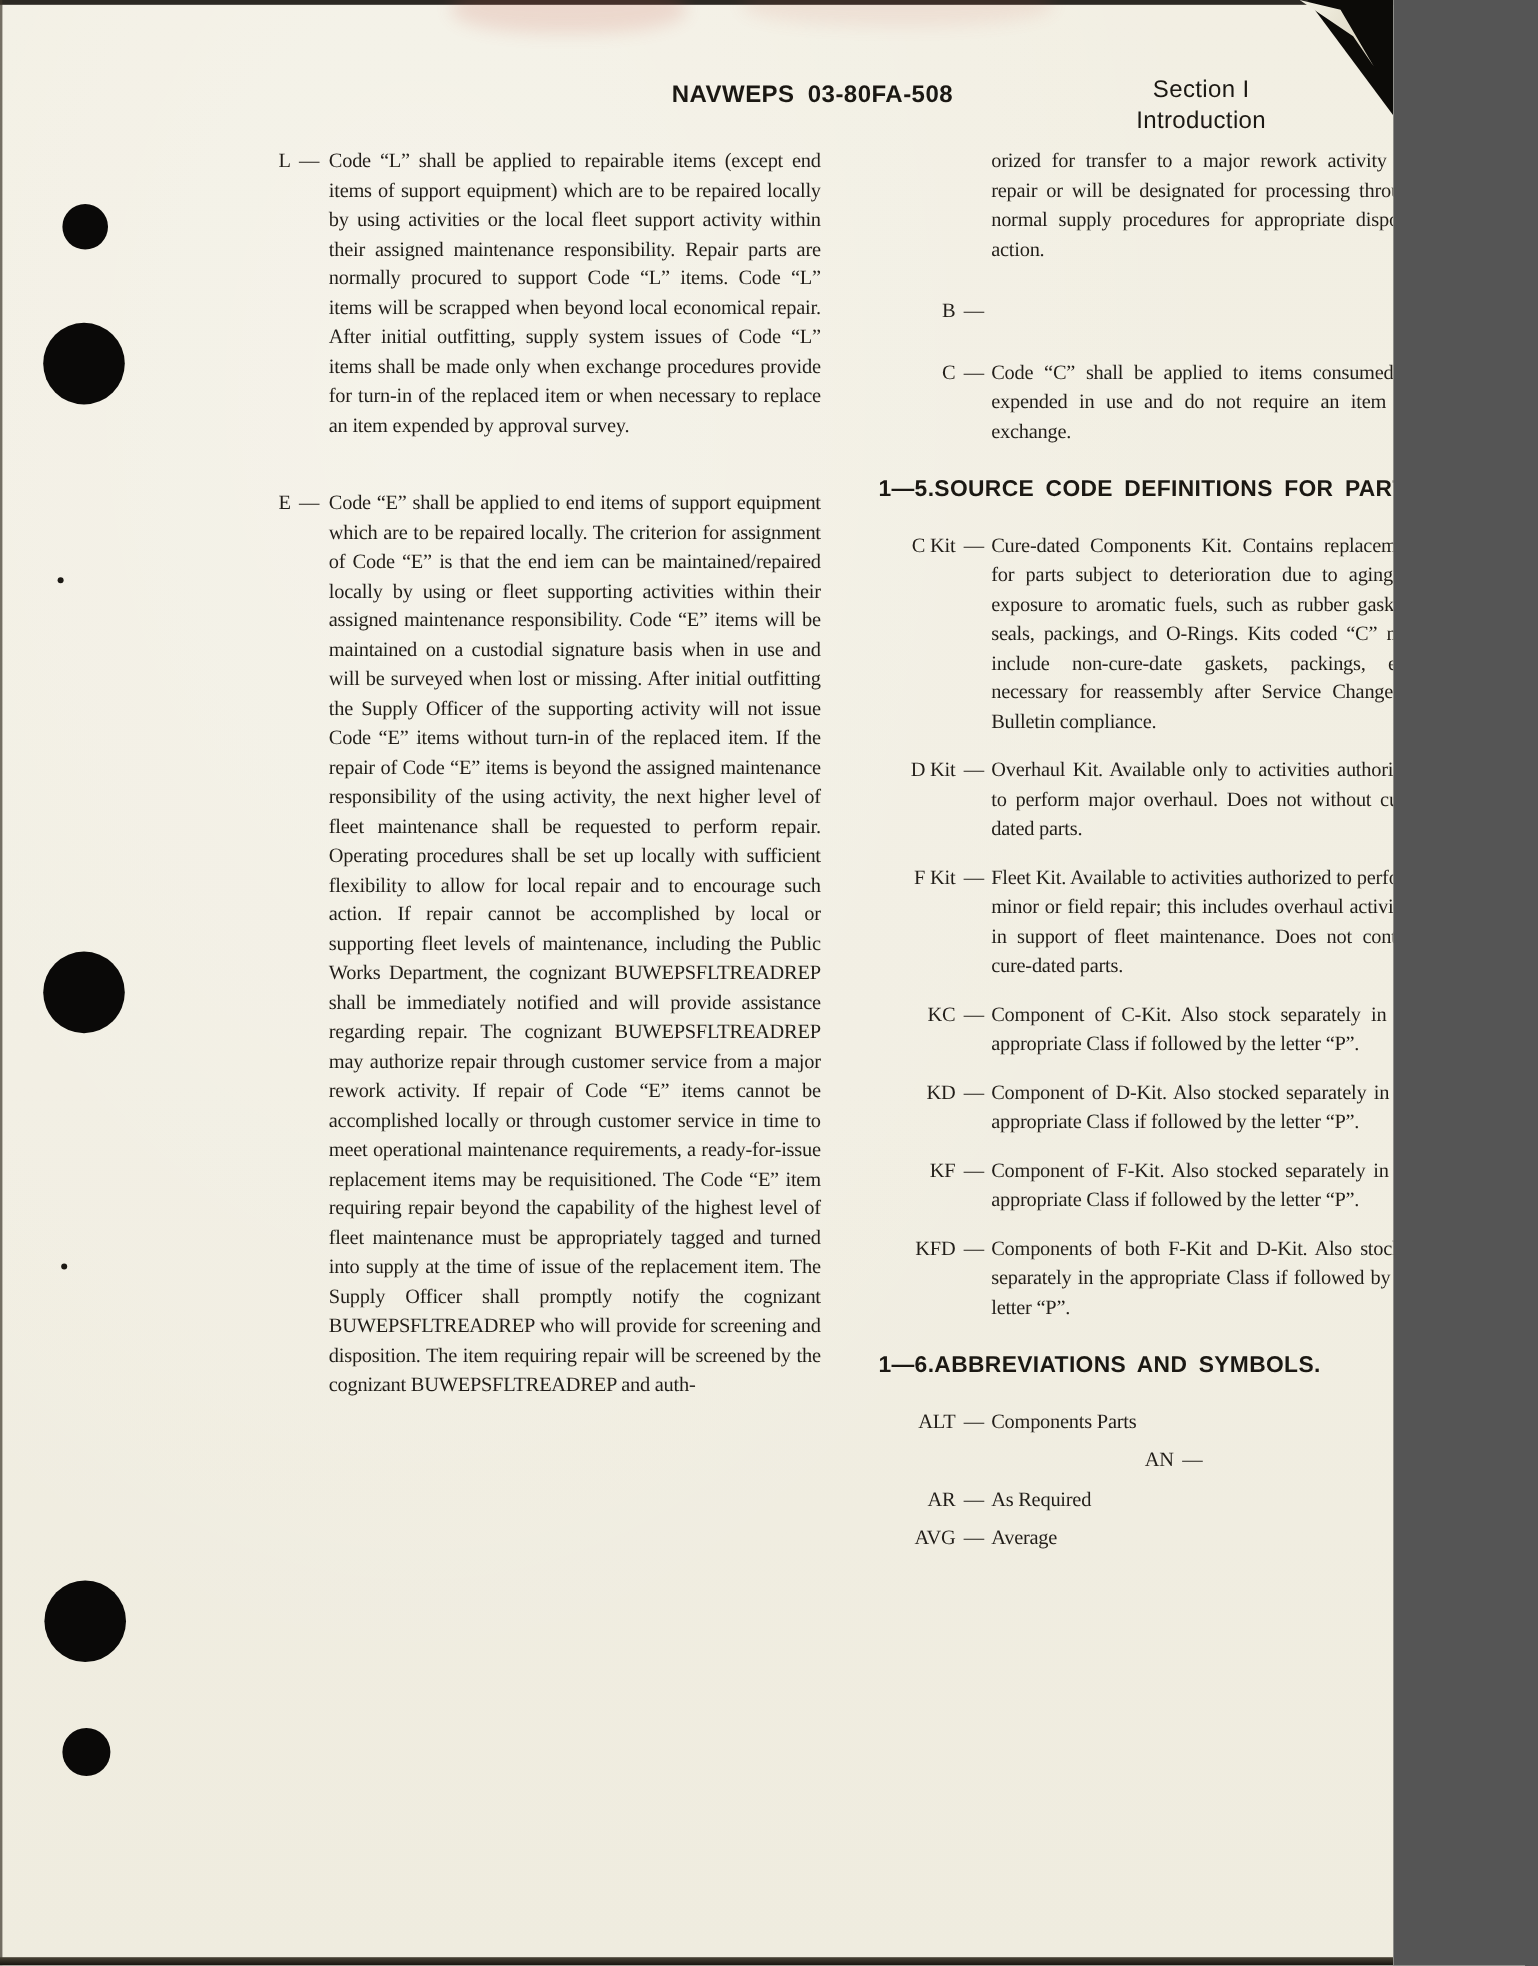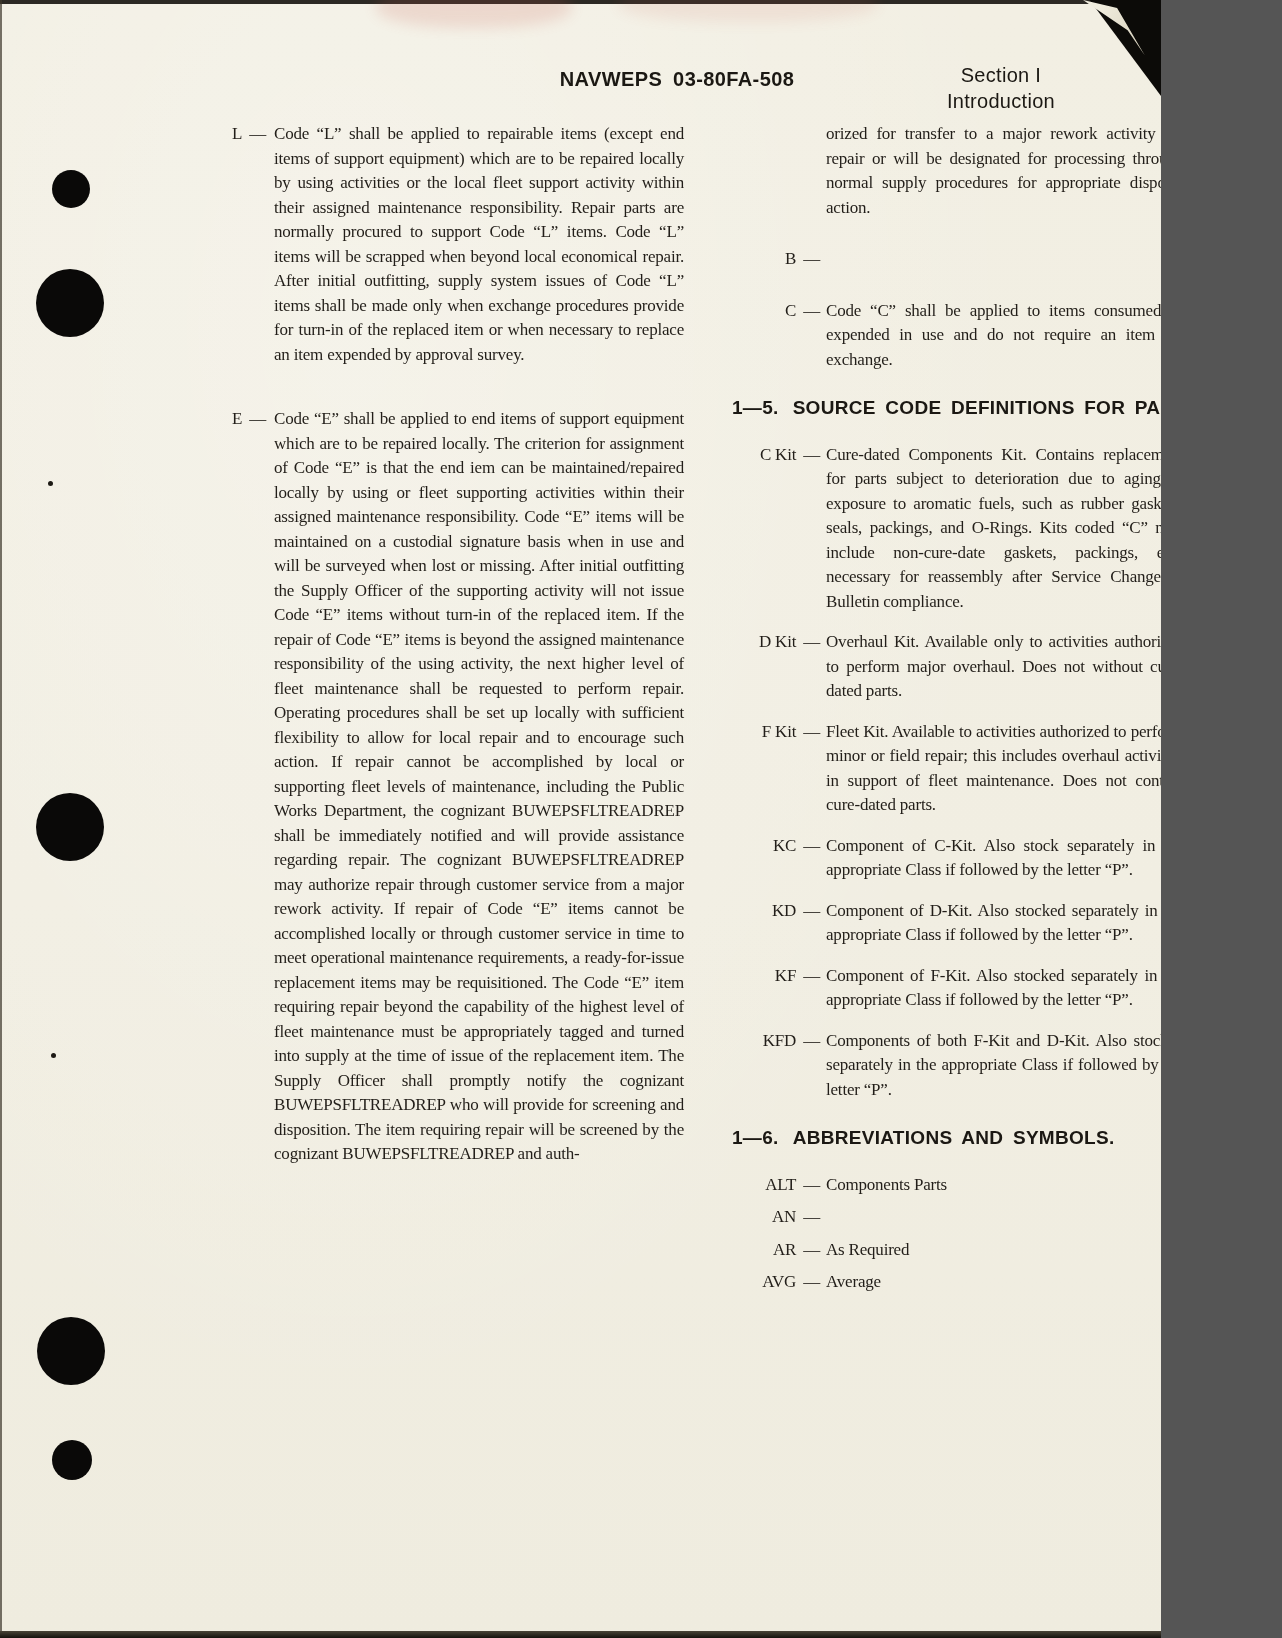--- a/index.html
+++ b/index.html
@@ -50,25 +50,25 @@
   .col-left{left:232px;width:452px;}
   .col-right{left:732px;width:452px;}
   .def{display:flex;align-items:baseline;}
   .def .bod{flex:1;text-align:justify;margin-left:6px;}
   .ldef .lab{flex:0 0 36px;display:flex;justify-content:flex-start;gap:7px;}
   .rdef .lab{flex:0 0 88px;display:flex;justify-content:flex-end;gap:7px;}
   .col-left .def + .def{margin-top:40px;}
   .cont{padding-left:94px;text-align:justify;margin:0;}
   .col-right .def{margin-top:27px;}
   .col-right .def.kit{margin-top:16px;}
-  .col-right .def.abbr{margin-top:8px;}
+  .col-right .def.abbr{margin-top:8px;justify-content:center;}
   .sec-head{margin-top:24px;margin-bottom:22px;
     font-family:"Liberation Sans","DejaVu Sans",sans-serif;font-weight:bold;font-size:19px;
     letter-spacing:.3px;word-spacing:4px;color:#1b1813;white-space:nowrap;}
-  .sec-head .num{margin-right:14px;}
+  .sec-head .num{}
   .page-num{position:absolute;left:1214px;top:1550px;
     font-family:"Liberation Sans","DejaVu Sans",sans-serif;font-weight:bold;font-size:22px;color:#14110d;}
 </style>
 </head>
 <body>
 
 <div class="page">
 
   <div class="edge-top"></div>
   <div class="edge-left"></div>

